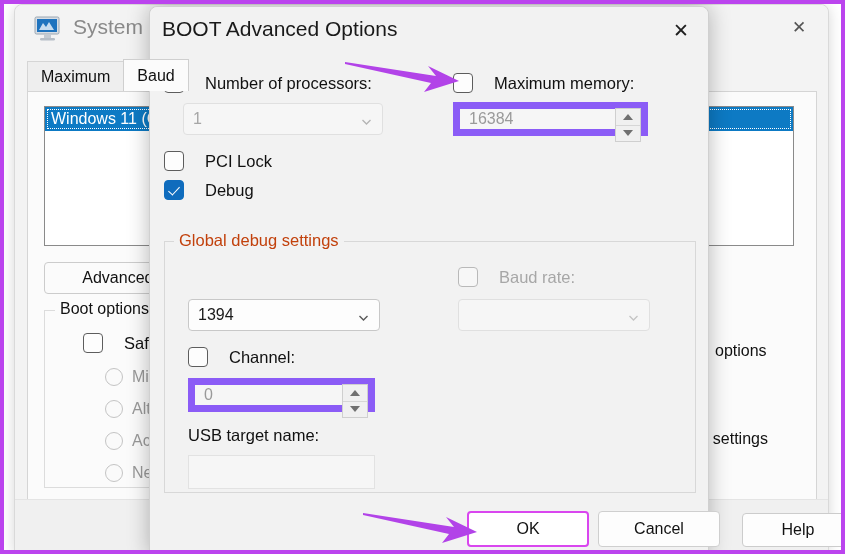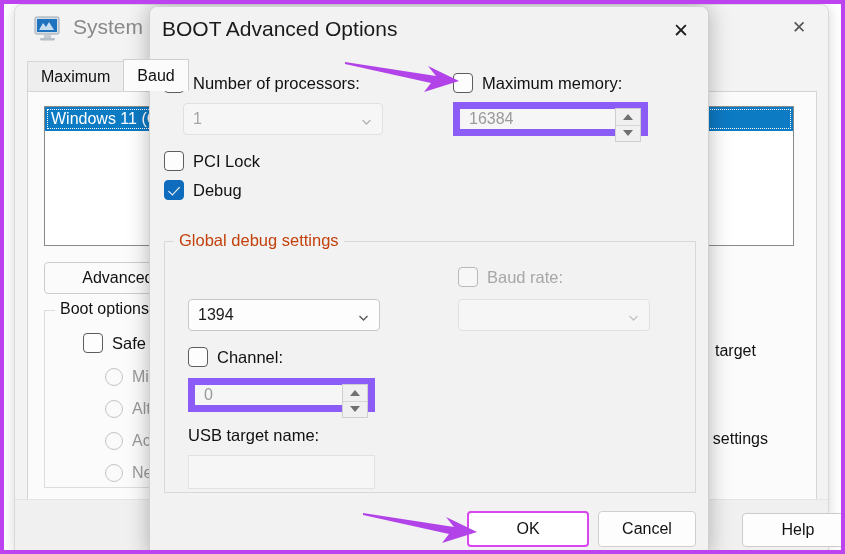--- a/index.html
+++ b/index.html
@@ -120,20 +120,21 @@
     background: #fbfbfb;
     padding: 0 5px;
     font-size: 16px; color: #111;
     white-space: nowrap;
   }
   .cb-row {
     position: absolute;
     display: flex; align-items: center;
     font-size: 16px; color: #111;
     white-space: nowrap;
+    gap: 12px;
   }
   .radio-row {
     position: absolute;
     display: flex; align-items: center;
     font-size: 16px; color: #999999;
     white-space: nowrap;
   }
   .radio-circle {
     width: 18px; height: 18px;
     border: 1px solid #c4c4c4;
@@ -394,21 +395,21 @@
           <span>Active</span>
         </div>
         <div class="radio-row" style="left:60px; top:153px;">
           <span class="radio-circle"></span>
           <span>Netwo</span>
         </div>
       </div>
 
     </div>
 
-    <div class="seconds-label">target</div>
+    <div class="seconds-label">options</div>
     <div class="bootsettings-label">ot settings</div>
 
     <div class="syscfg-footer"></div>
     <div class="help-btn">Help</div>
   </div>
 
   <div class="dlg">
 
     <div class="dlg-titlebar">
       <span class="dlg-title">BOOT Advanced Options</span>
@@ -499,21 +500,21 @@
 
         <div style="position:absolute; left:23px; top:184px;" class="lbl">USB target name:</div>
         <div class="textbox" style="left:23px; top:213px; width:187px;">
           <span></span>
         </div>
       </div>
     </div>
 
     <div class="dlg-footer">
       <div class="btn primary" style="left:317px; top:8px; width:122px;">OK</div>
-      <div class="btn" style="left:448px; top:8px; width:98px;">Cancel</div>
+      <div class="btn" style="left:448px; top:8px; width:122px;">Cancel</div>
     </div>
   </div>
 
   <svg class="arrows" viewBox="0 0 845 554">
     <g>
       <path d="M341 58 L432 72 L424 62 L455 77 L420 88 L427 79 L341 60 Z" fill="#b243e8"></path>
     </g>
     <g>
       <path d="M359 509 L450 523 L442 513 L473 528 L438 539 L445 530 L359 511 Z" fill="#b243e8"></path>
     </g>

